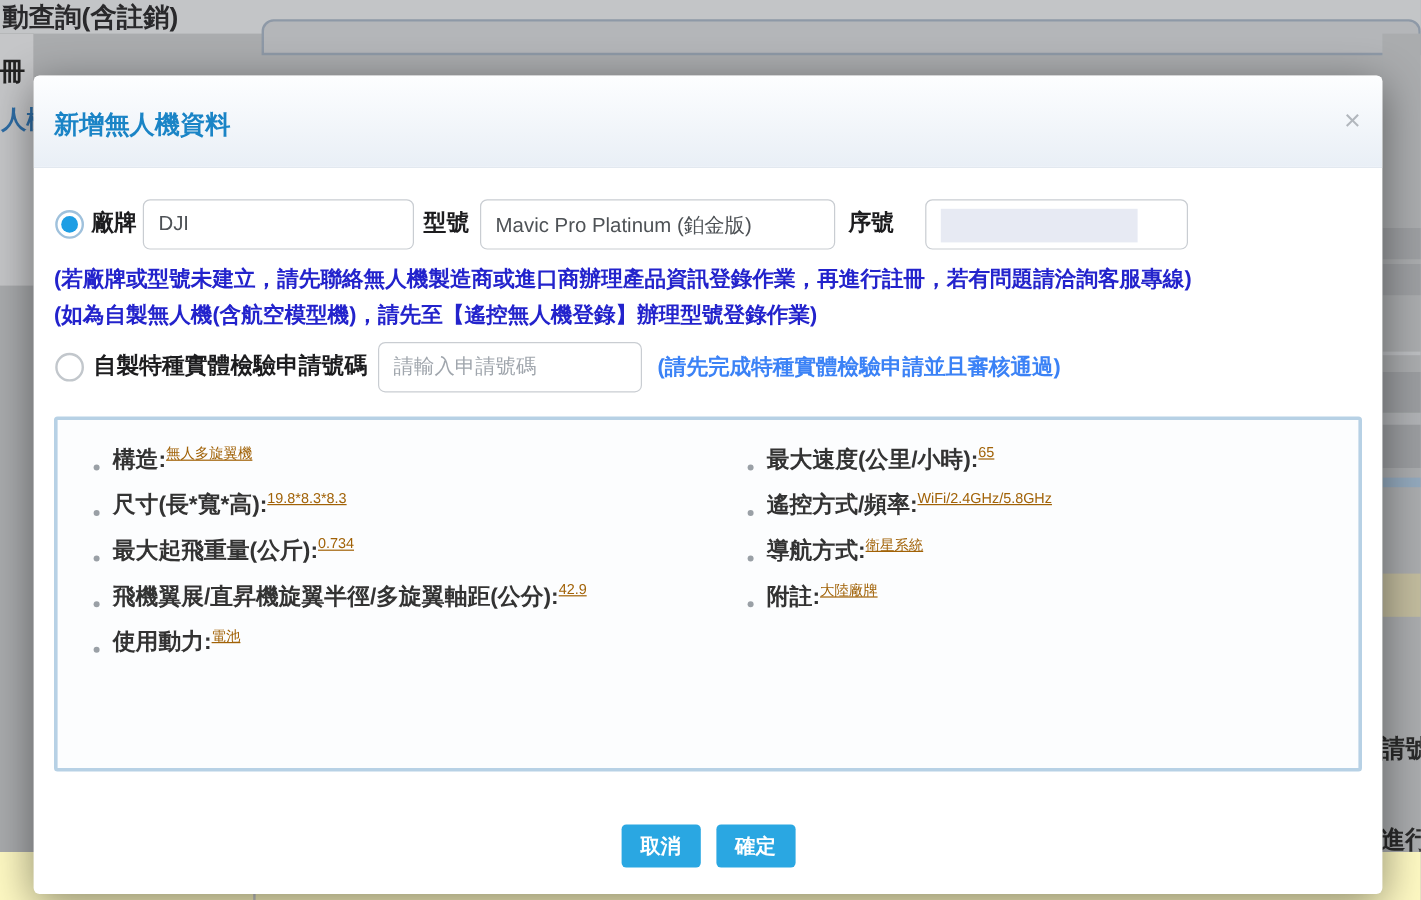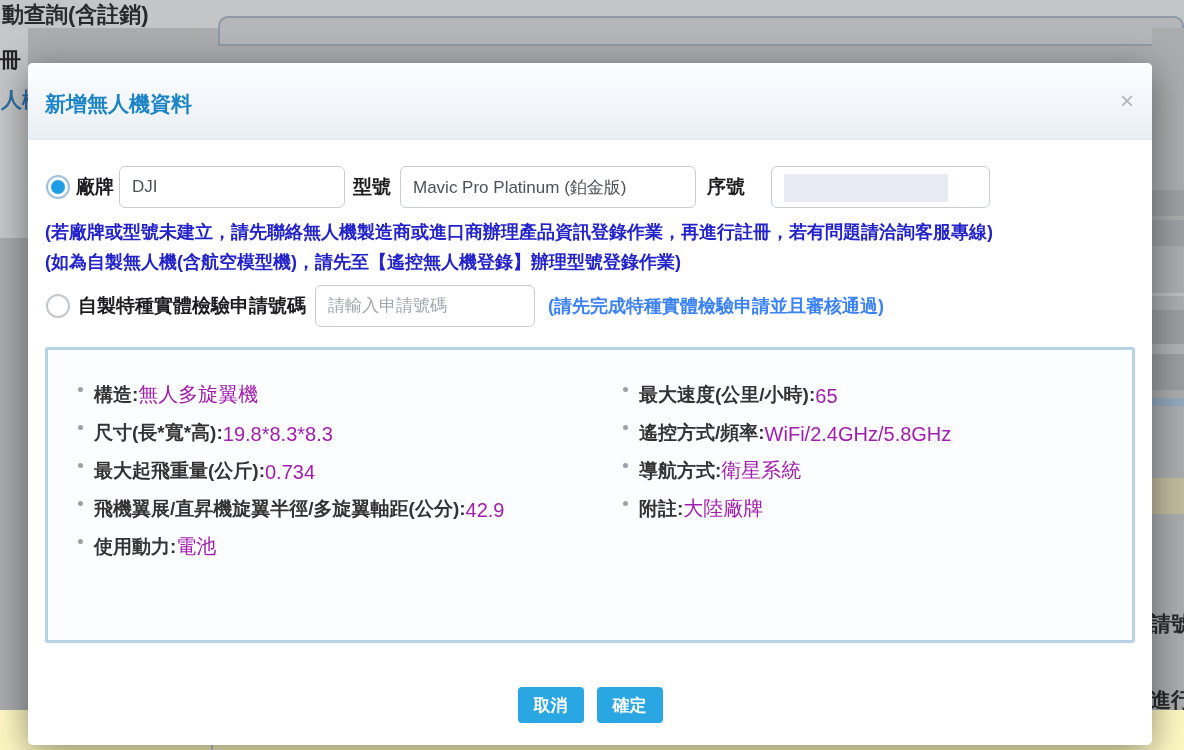--- a/index.html
+++ b/index.html
@@ -76,25 +76,25 @@
     font-size:18px; font-weight:700; color:#3b82f6; white-space:nowrap; }
 
   .specs { position:absolute; left:17px; top:284px; width:1090px; height:296px;
     border:3px solid #b7d1e5; border-radius:3px; background:#fcfdfe; }
   .specs-header { width:100%; height:61px; background:#f7f8f9; border-bottom:2px solid #e4ebf3;
     display:flex; align-items:center; justify-content:center;
     font-size:19px; font-weight:700; color:#222; }
   .specs-body { display:flex; padding:20px 0 0 30px; }
   .specs-col { display:flex; flex-direction:column; }
   .specs-col.left { width:545px; }
-  .specs-item { display:flex; align-items:flex-end; height:38px; font-size:19px; white-space:nowrap; }
+  .specs-item { display:flex; align-items:flex-start; height:38px; font-size:19px; white-space:nowrap; }
   .bullet { width:5px; height:5px; border-radius:50%; background:#9aa0a6; margin-right:11px;
     flex:0 0 auto; align-self:center; }
   .spec-label { font-weight:700; color:#333; }
-  .spec-value { font-weight:400; color:#a21caf; font-size:20px; }
+  .spec-value { font-weight:400; color:#a16207; font-size:12px;text-decoration:underline; }
 
   .footer-btns { position:absolute; left:0; top:624px; width:100%; height:36px;
     display:flex; justify-content:center; gap:13px; }
   .btn { height:36px; padding:4px 16px; background:#2aa7e2; color:#fff; border:none;
     border-radius:4px; font-size:17px; font-weight:600; cursor:pointer;
     font-family:"Liberation Sans","DejaVu Sans",sans-serif; }
 </style>
 </head>
 <body>
 

